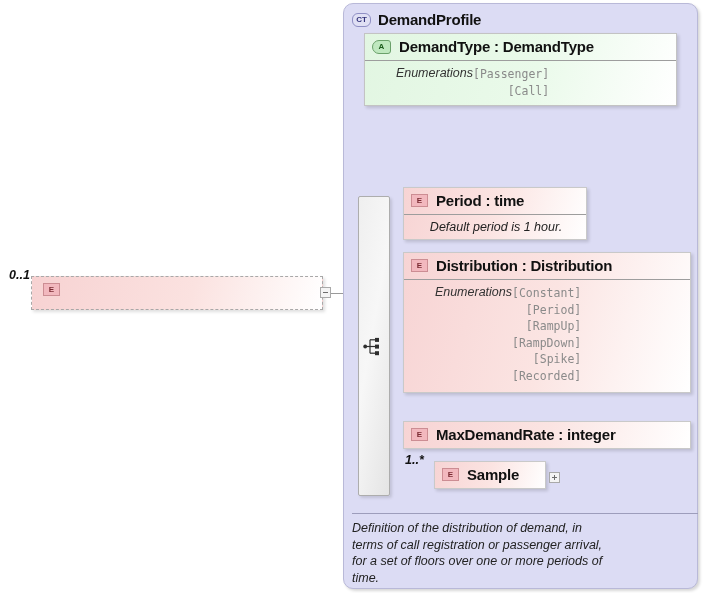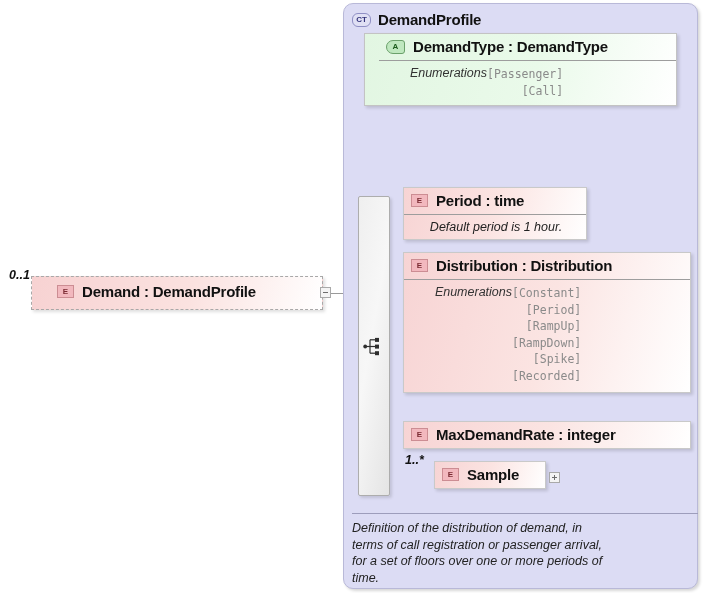--- a/index.html
+++ b/index.html
@@ -12,21 +12,21 @@
     width: 703px;
     height: 593px;
     position: relative;
     overflow: hidden;
     color: #000;
   }
 
   .canvas { position: absolute; inset: 0; }
 
   
-  .abs { position: absolute; padding-left: 14px; }
+  .abs { position: absolute; }
   .line { position: absolute; background: #9a9a9a; }
   .hline { height: 1px; }
   .vline { width: 1px; }
 
   
   .badge {
     display: inline-block;
     width: 17px; height: 13px;
     line-height: 12px;
     font-size: 8px;
@@ -342,19 +342,18 @@
       <span class="badge badge-e">E</span>
       <span class="nm">Sample</span>
     </div>
   </div>
   <div class="toggle plus" id="toggle-sample"></div>
   <span class="occ" id="occ-sample">1..*</span>
 
   <div id="demand-box" class="abs">
     <div class="el-head">
       <span class="badge badge-e">E</span>
-      <span class="nm">Demand : DemandProfile</span>
     </div>
   </div>
   <div class="toggle" id="toggle-demand"></div>
   <span class="occ" id="occ-demand">0..1</span>
 
 </div>
 
 </body></html>

